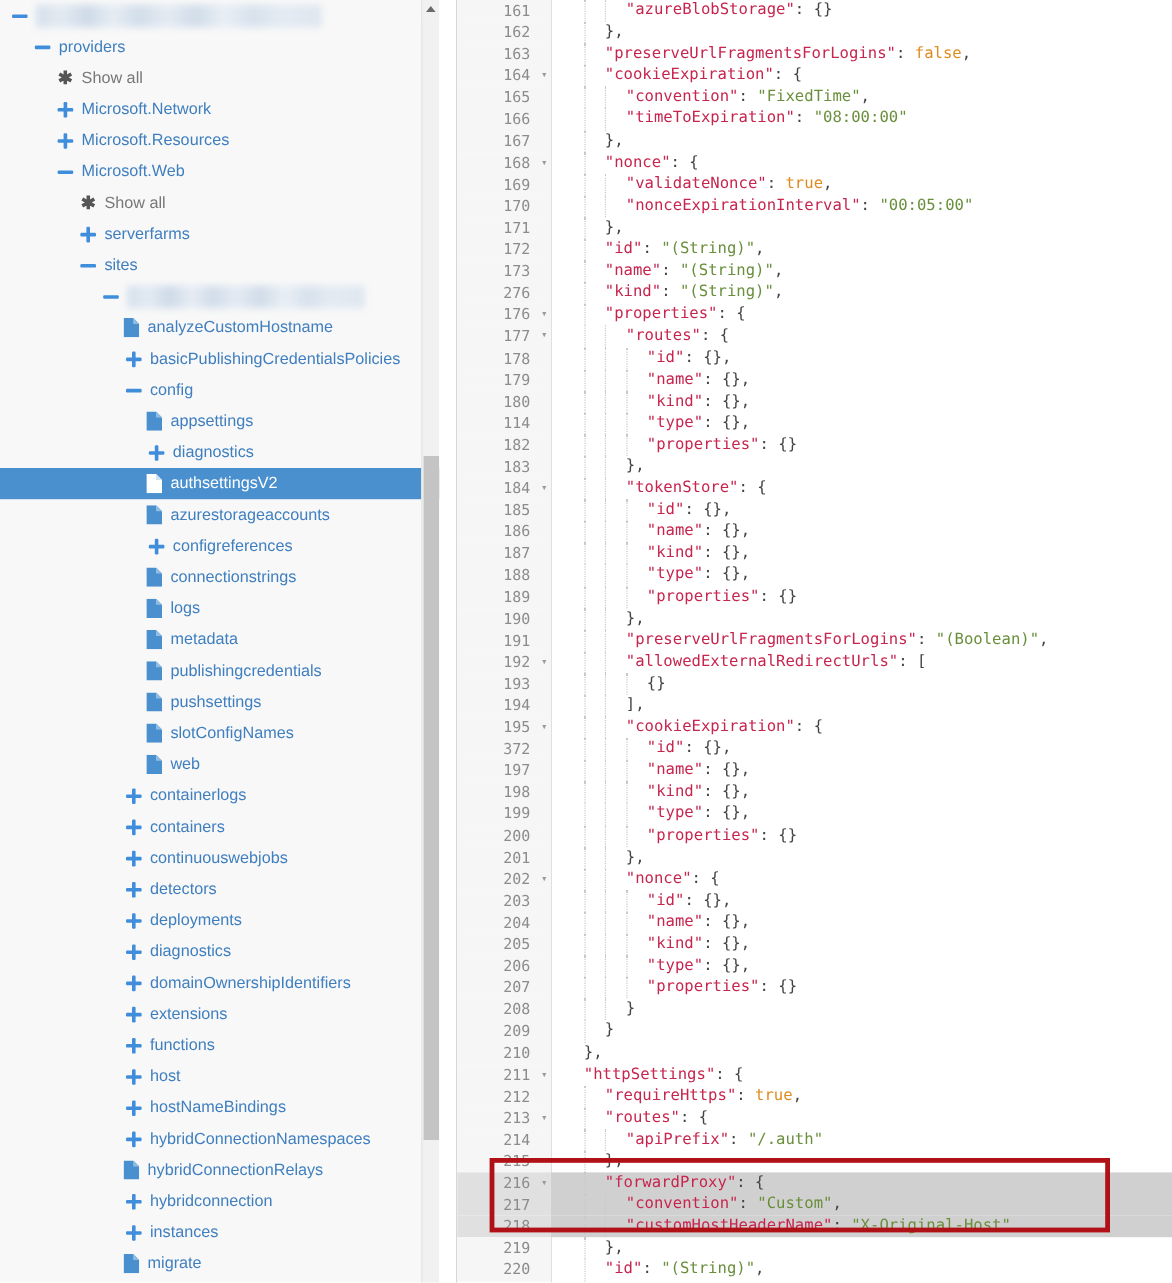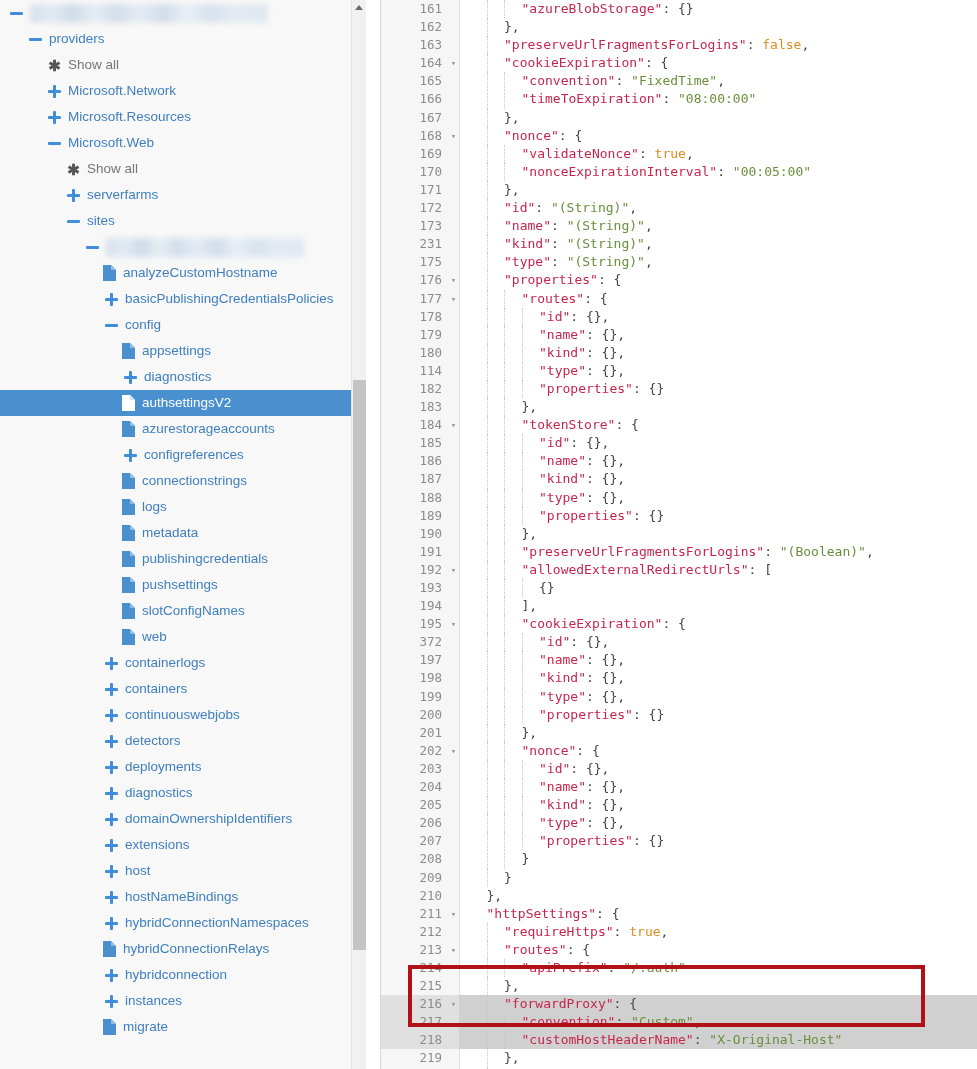--- a/index.html
+++ b/index.html
@@ -409,20 +409,25 @@
           <span class="tree-label">domainOwnershipIdentifiers</span>
         </li>
         <li class="tree-row">
           <span class="tw" style="display: inline-block; flex: 0 0 103px;"></span>
           <span class="exp plus"></span>
           <span class="tree-label">extensions</span>
         </li>
         <li class="tree-row">
           <span class="tw" style="display: inline-block; flex: 0 0 103px;"></span>
           <span class="exp plus"></span>
+          <span class="tree-label">functions</span>
+        </li>
+        <li class="tree-row">
+          <span class="tw" style="display: inline-block; flex: 0 0 103px;"></span>
+          <span class="exp plus"></span>
           <span class="tree-label">host</span>
         </li>
         <li class="tree-row">
           <span class="tw" style="display: inline-block; flex: 0 0 103px;"></span>
           <span class="exp plus"></span>
           <span class="tree-label">hostNameBindings</span>
         </li>
         <li class="tree-row">
           <span class="tw" style="display: inline-block; flex: 0 0 103px;"></span>
           <span class="exp plus"></span>
@@ -544,29 +549,23 @@
           <div class="codetext"><span class="guide" style="left: 27.5px;"></span><span style="padding-left: 35px;"><span class="k">"id"</span><span class="p">: </span><span class="s">"(String)"</span><span class="p">,</span></span></div>
         </div>
         <div class="code-line">
           <div class="gutter">
             <span class="gutter-num">173</span>
           </div>
           <div class="codetext"><span class="guide" style="left: 27.5px;"></span><span style="padding-left: 35px;"><span class="k">"name"</span><span class="p">: </span><span class="s">"(String)"</span><span class="p">,</span></span></div>
         </div>
         <div class="code-line">
           <div class="gutter">
-            <span class="gutter-num">231</span>
+            <span class="gutter-num">276</span>
           </div>
           <div class="codetext"><span class="guide" style="left: 27.5px;"></span><span style="padding-left: 35px;"><span class="k">"kind"</span><span class="p">: </span><span class="s">"(String)"</span><span class="p">,</span></span></div>
-        </div>
-        <div class="code-line">
-          <div class="gutter">
-            <span class="gutter-num">175</span>
-          </div>
-          <div class="codetext"><span class="guide" style="left: 27.5px;"></span><span style="padding-left: 35px;"><span class="k">"type"</span><span class="p">: </span><span class="s">"(String)"</span><span class="p">,</span></span></div>
         </div>
         <div class="code-line">
           <div class="gutter">
             <span class="gutter-num">176</span>
             <span class="fold">▾</span>
           </div>
           <div class="codetext"><span class="guide" style="left: 27.5px;"></span><span style="padding-left: 35px;"><span class="k">"properties"</span><span class="p">: {</span></span></div>
         </div>
         <div class="code-line">
           <div class="gutter">

